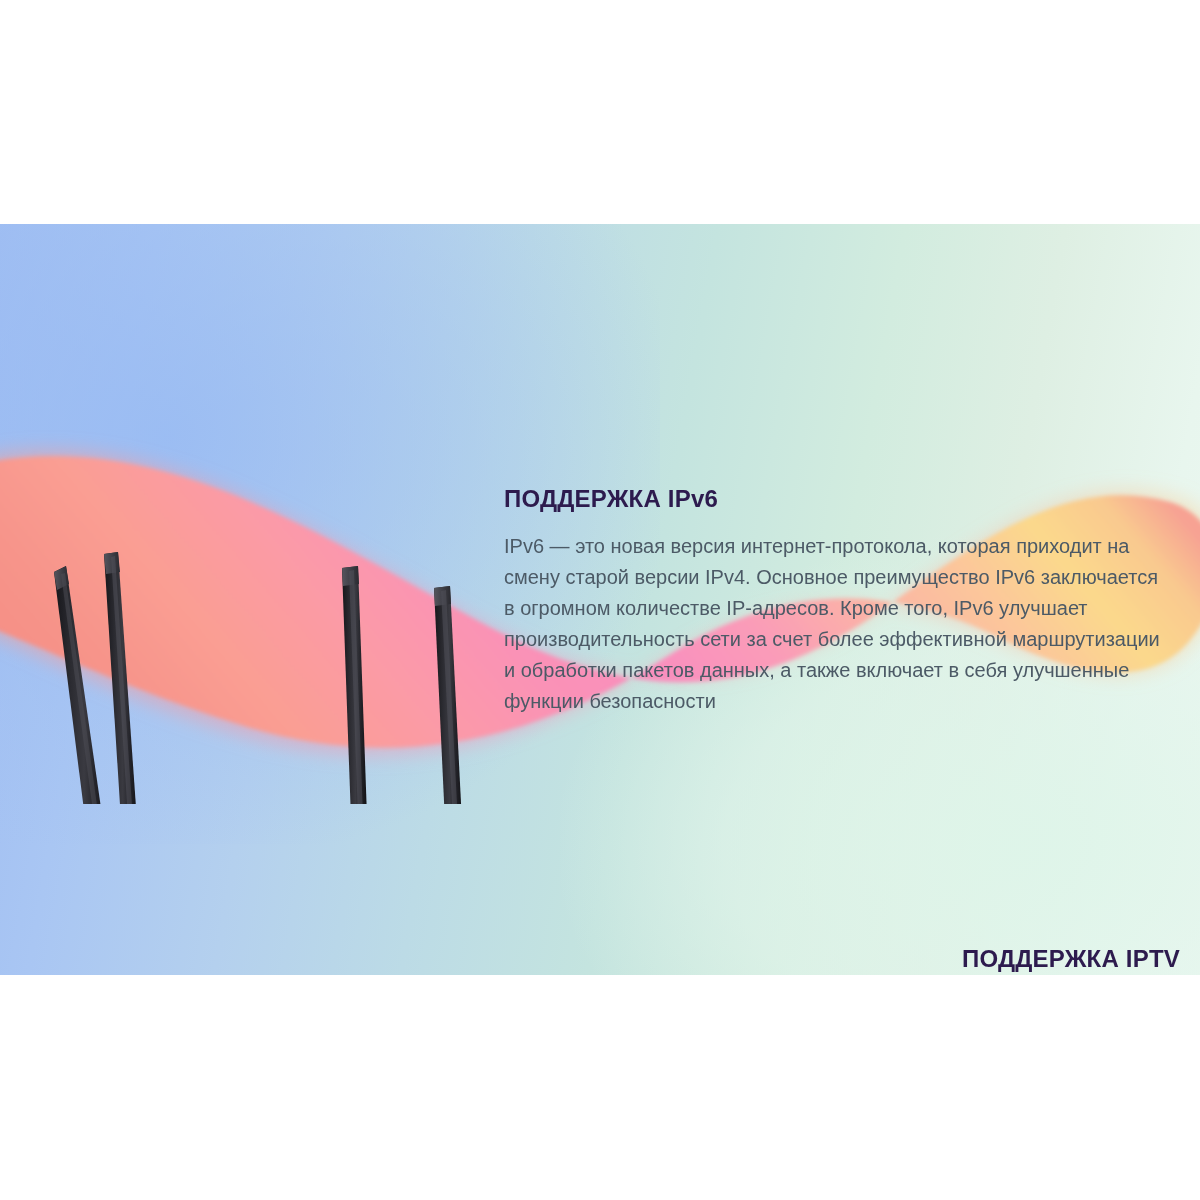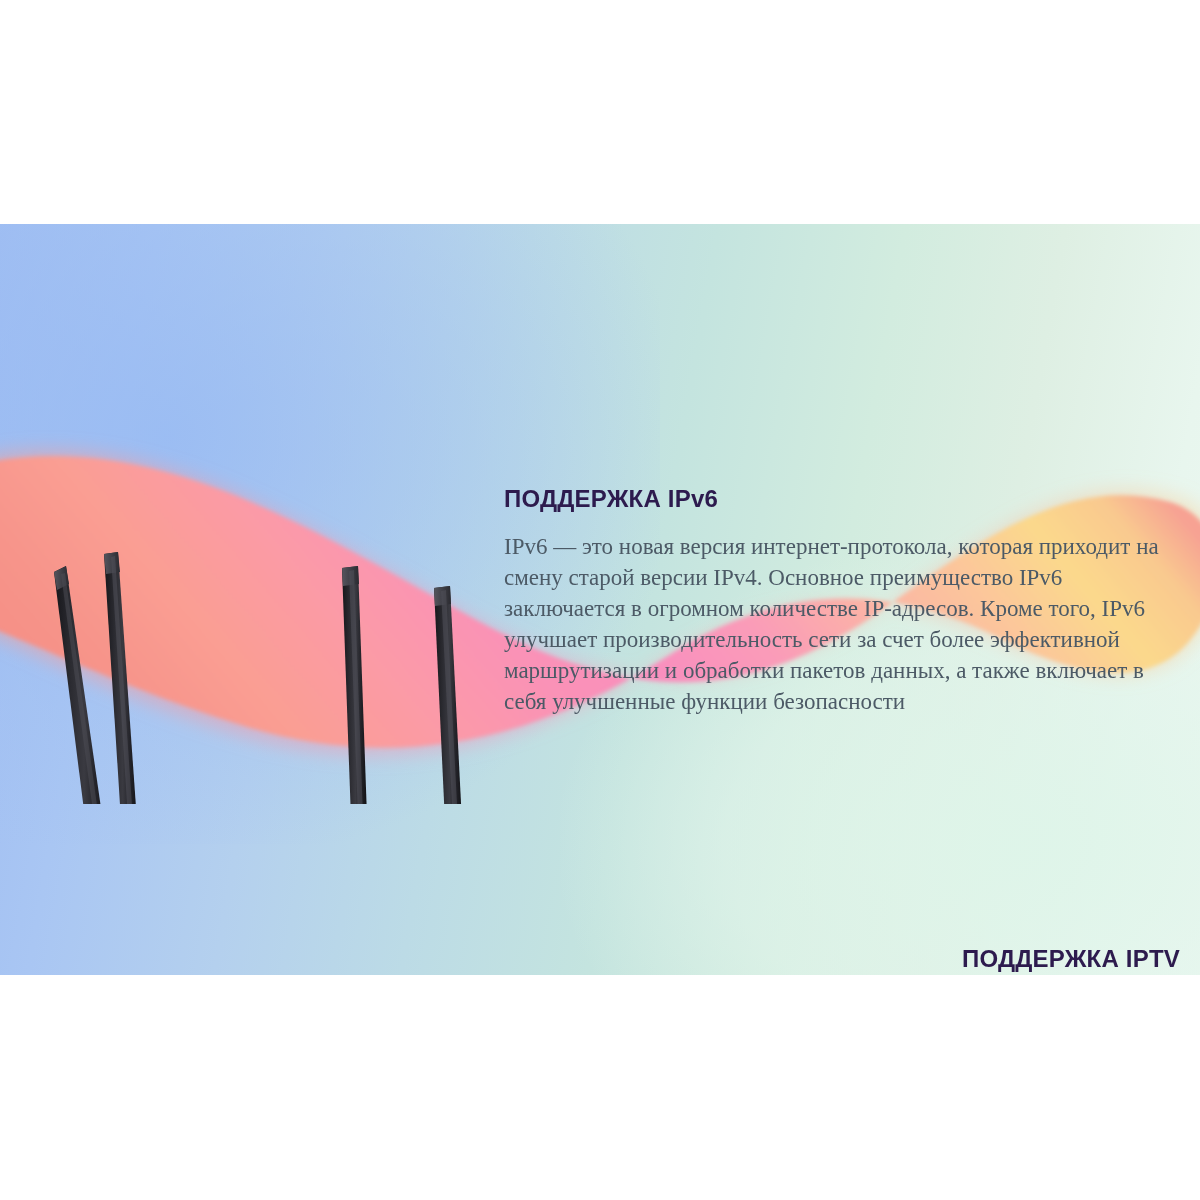--- a/index.html
+++ b/index.html
@@ -70,24 +70,23 @@
     font-weight:bold;
     letter-spacing:.2px;
     color:#2d1b4e;
     font-size:24px;
     line-height:1.1;
     white-space:nowrap;
   }
 
   .body-text {
     color:#4c5a66;
-    font-size:23px;
+    font-size:20px;
     line-height:31px;
     font-weight:400;
-    font-family:Liberation Serif, serif;
   }
 
   #ipv6-block { left:504px; top:262px; width:660px; }
   #ipv6-block .heading { margin-bottom:19px; }
   #ipv6-block .body-text { text-align:left; }
 
   #iptv-block { left:560px; top:722px; width:620px; text-align:right; }
   #iptv-block .heading { margin-bottom:10px; }
 </style>
 </head>

